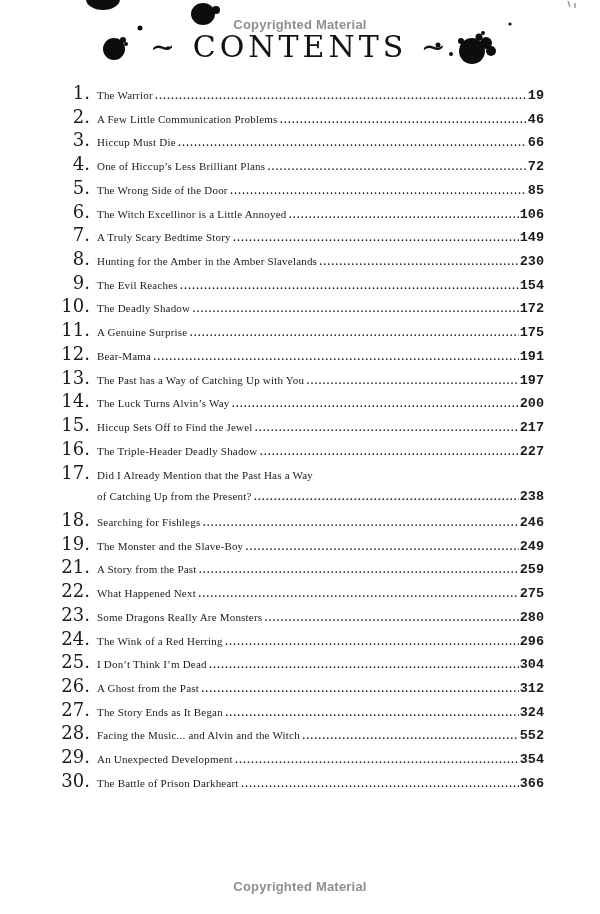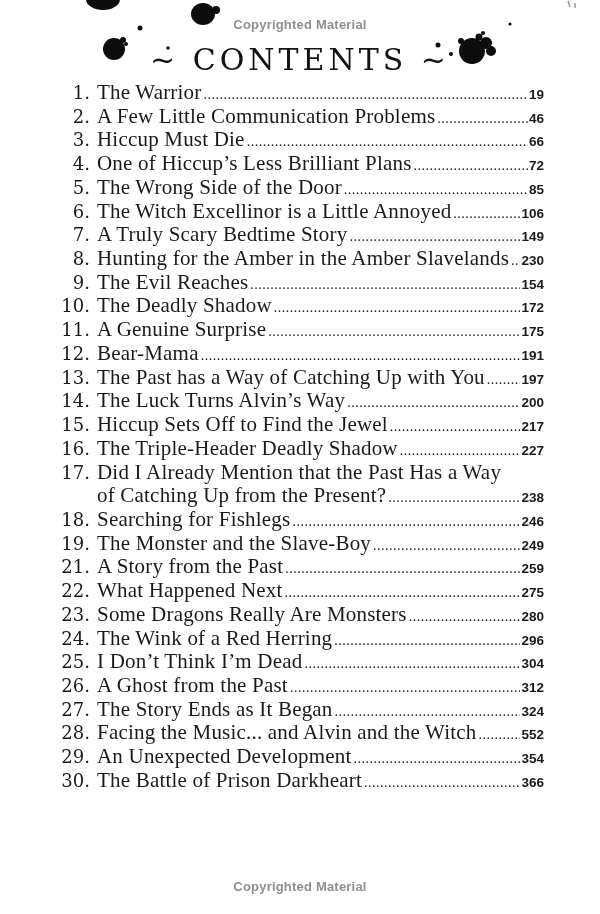--- a/index.html
+++ b/index.html
@@ -18,21 +18,21 @@
     font-family: "Liberation Sans", sans-serif;
     font-size: 13px;
     font-weight: bold;
     color: #8f8f8f;
     letter-spacing: 0.2px;
   }
   .copyright.top { top: 17px; }
   .copyright.bottom { top: 879px; }
   .book-title {
     position: absolute;
-    top: 42px; left: 0; width: 100%;
+    top: 29px; left: 0; width: 100%;
     text-align: center;
     font-family: "DejaVu Serif", serif;
     font-size: 30px;
     letter-spacing: 4px;
     color: #121212;
     white-space: nowrap;
   }
   .splatters { position: absolute; top: 0; left: 0; }
   .toc {
     position: absolute;
@@ -48,37 +48,37 @@
   .num {
     flex: none;
     width: 30px;
     text-align: right;
     font-size: 18px;
     margin-right: 7px;
     font-family: "DejaVu Serif", serif;
   }
   .ttl {
     flex: none;
-    font-size: 21px;
+    font-size: 11px;
     letter-spacing: 0.2px;
     padding-right: 2px;
     text-align: center;
   }
   .dots {
     flex: 1;
     overflow: hidden;
     font-size: 14px;
     letter-spacing: 0.5px;
   }
   .dots::after {
     content: "........................................................................................................................................................................................................";
   }
   .pg {
     flex: none;
-    font-family: Liberation Sans, sans-serif;
+    font-family: Liberation Mono, monospace;
     font-weight: bold;
     font-size: 13.5px;
     padding-left: 1px;
   }
 </style>
 </head>
 <body>
 
 <svg class="splatters" width="600" height="80" viewBox="0 0 600 80" aria-hidden="true">
   <g fill="#0d0d0d">

